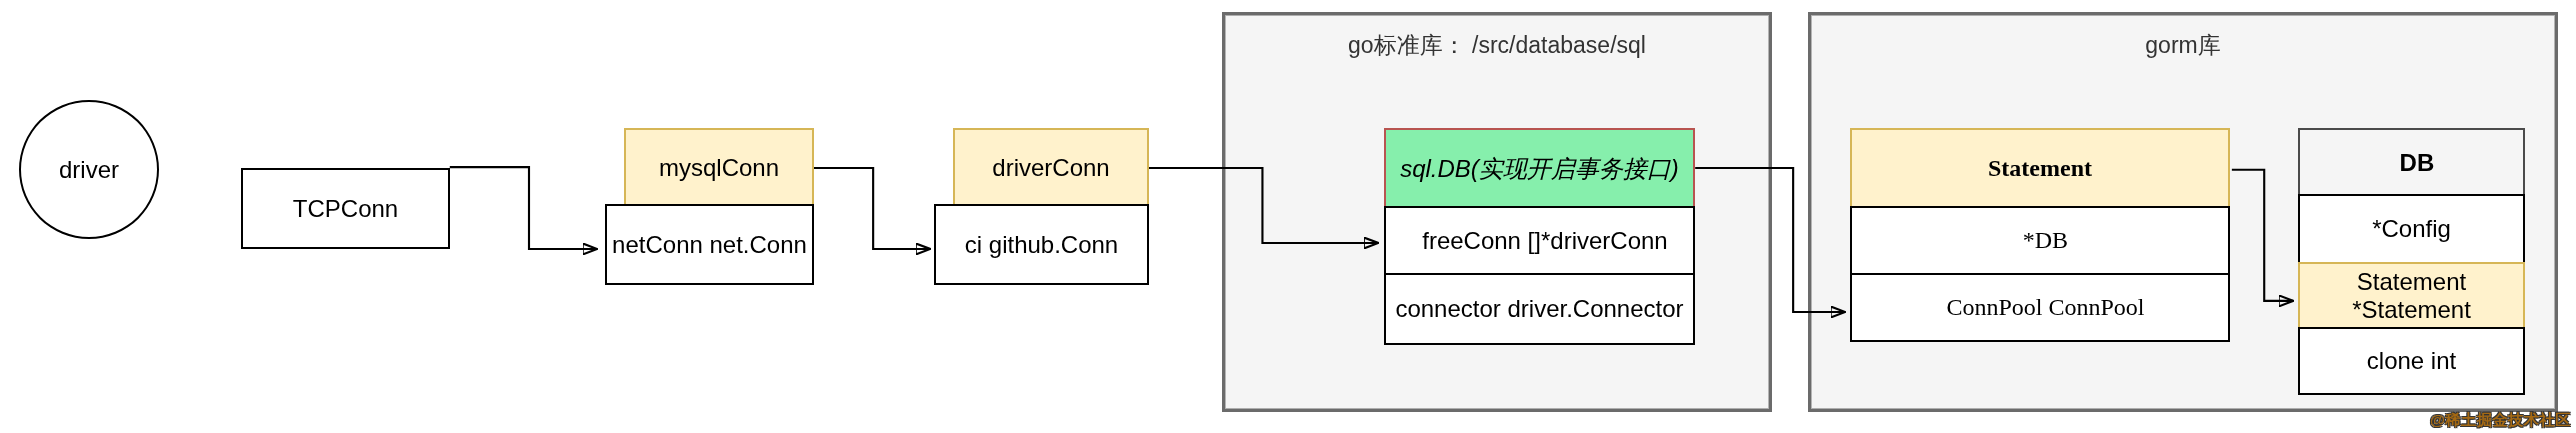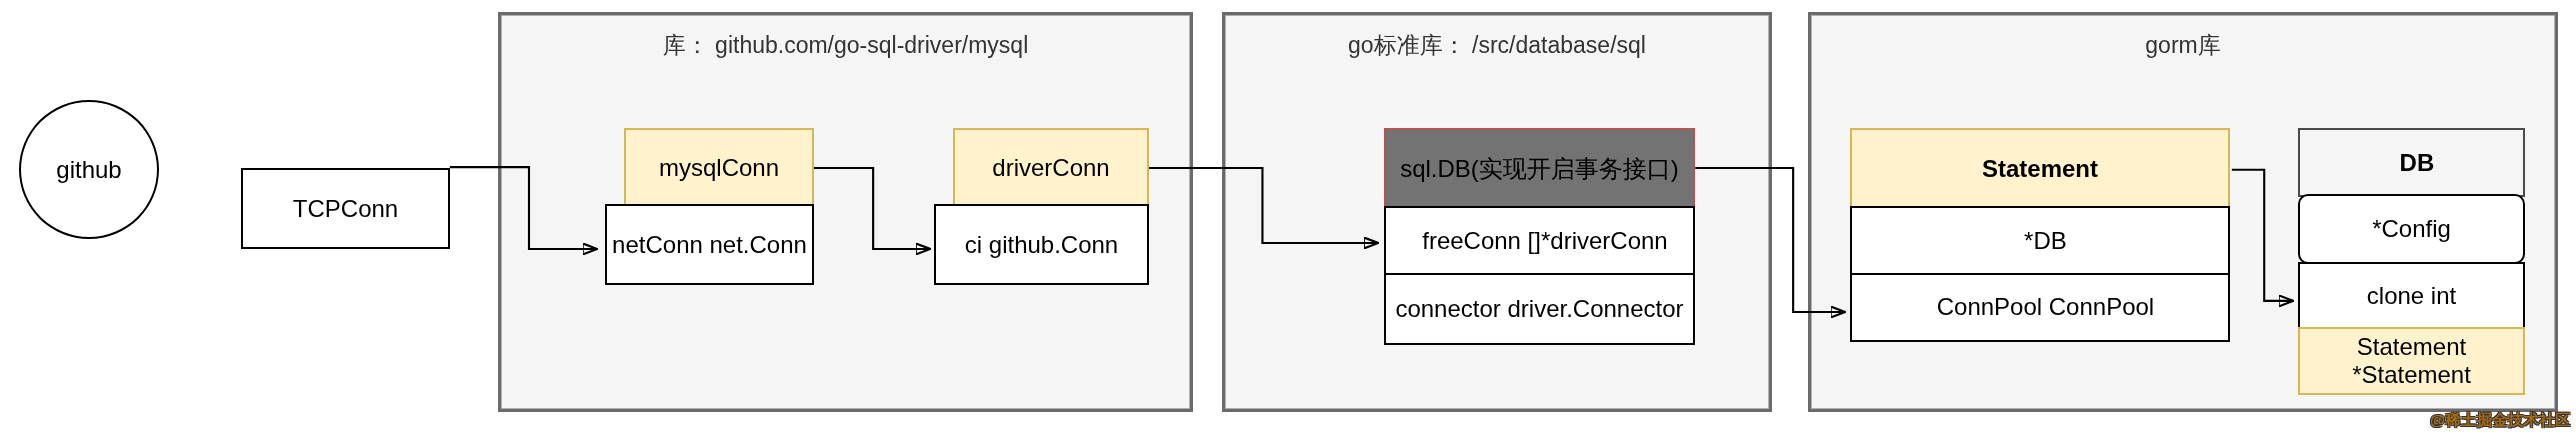--- a/index.html
+++ b/index.html
@@ -32,56 +32,53 @@
   .c3{left:1808px;width:750px;}
   
   .table{position:absolute;box-sizing:border-box;}
   .cell{
     box-sizing:border-box;border:2.6px solid #000;background:#fff;
     display:flex;align-items:center;justify-content:center;
     font-size:24px;text-align:center;padding:0 5.1px;
   }
   .cell + .cell{margin-top:-2.6px;}
   .cell.yellow{background:#fff2cc;border-color:#d6b656;}
-  .cell.red{background:#737373;border-color:#b85450;}
+  .cell.red{background:#86efac;border-color:#b85450;font-style:italic;}
   .cell.gray{background:#f5f5f5;border-color:#4a4a4a;}
   .cell.bold{font-weight:bold;}
   .t-mysqlconn{left:605px;top:128px;width:209px;}
   .t-driverconn{left:934px;top:128px;width:215px;}
   .t-sqldb{left:1384px;top:128px;width:311px;}
-  .t-statement{left:1850px;top:128px;width:380px;}
+  .t-statement{left:1850px;top:128px;width:380px;font-family:Liberation Serif, serif;}
   .t-db{left:2298px;top:128px;width:227px;}
-  .h93{height:79px;margin-left:19px;} .h95{height:81px;} .h81{height:69px;padding-left:16px;} .h82{height:70px;border-radius:10px;}
+  .h93{height:79px;margin-left:19px;} .h95{height:81px;} .h81{height:69px;padding-left:16px;} .h82{height:70px;}
   .h84{height:72px;} .h80{height:68px;}
   
   .wires{position:absolute;left:0;top:0;width:2576px;height:434px;pointer-events:none;}
   .wires path{stroke:#000;stroke-width:2.5;fill:none;}
   
   .watermark{
     position:absolute;right:5.1px;bottom:2.6px;font-size:15.3px;font-weight:700;
     color:#a16207;letter-spacing:0.4px;opacity:.95;
     text-shadow:-0.9px -0.9px 0 #2a2a2a,0.9px -0.9px 0 #2a2a2a,-0.9px 0.9px 0 #2a2a2a,0.9px 0.9px 0 #2a2a2a;
   }
 </style>
 </head>
 <body>
 
 <div class="canvas">
 
   <div class="circle-node">
-    <span>github</span>
+    <span>driver</span>
   </div>
 
   <div class="rect-node">
     <span>TCPConn</span>
   </div>
 
-  <div class="container c1">
-    <div class="ctitle">库： github.com/go-sql-driver/mysql</div>
-  </div>
   <div class="container c2">
     <div class="ctitle">go标准库： /src/database/sql</div>
   </div>
   <div class="container c3">
     <div class="ctitle">gorm库</div>
   </div>
 
   <svg class="wires" viewBox="0 0 3024 509">
     <defs>
       <marker id="arr" markerUnits="userSpaceOnUse" markerWidth="18" markerHeight="14" refX="17" refY="6.5" orient="auto">
@@ -113,20 +110,20 @@
 
   <div class="table t-statement">
     <div class="cell yellow bold h95">Statement</div>
     <div class="cell h81">*DB</div>
     <div class="cell h81">ConnPool ConnPool</div>
   </div>
 
   <div class="table t-db">
     <div class="cell gray bold h81">DB</div>
     <div class="cell h82">*Config</div>
+    <div class="cell yellow h80">Statement *Statement</div>
     <div class="cell h80">clone int</div>
-    <div class="cell yellow h80">Statement *Statement</div>
   </div>
 
   <div class="watermark">@稀土掘金技术社区</div>
 
 </div>
 
 
 </body></html>

